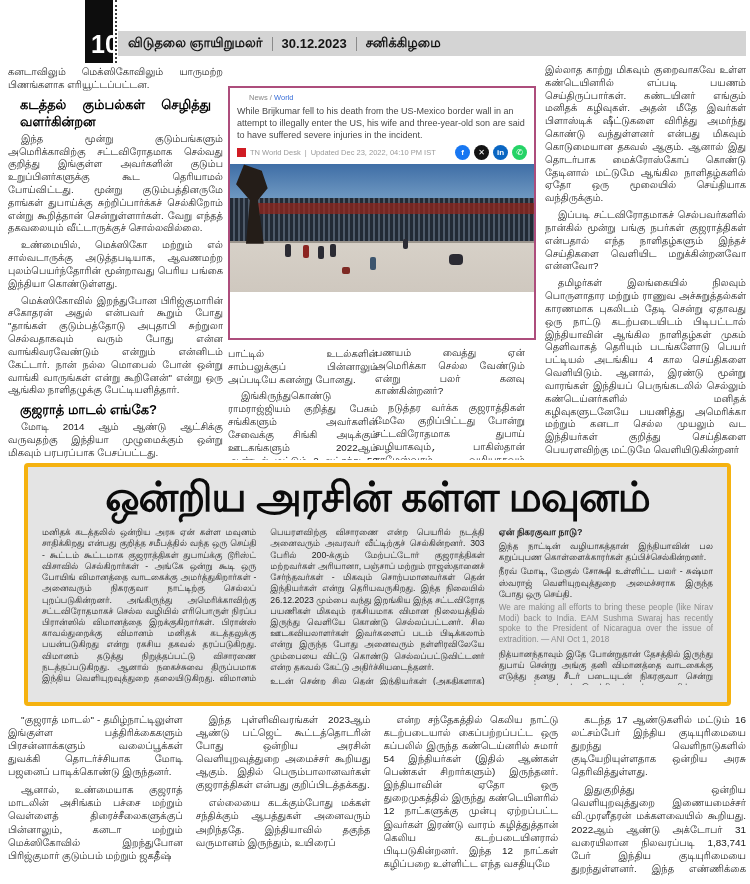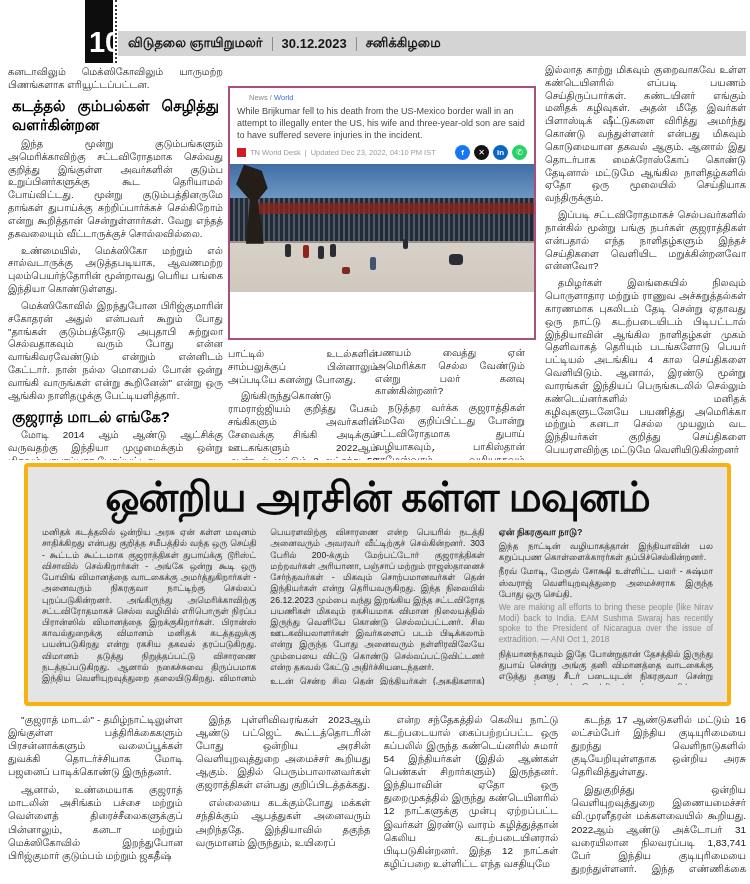--- a/index.html
+++ b/index.html
@@ -4,30 +4,30 @@
 <style>
   html,body{margin:0;padding:0;background:#fff;}
   body{width:750px;height:884px;position:relative;overflow:hidden;
        font-family:"Liberation Sans","DejaVu Sans",sans-serif;color:#1c1c1c;}
   .abs{position:absolute;}
   
   .pagenum-box{left:85px;top:0;width:28px;height:63px;background:#0d0d0d;
                display:flex;align-items:flex-end;justify-content:center;}
   .pagenum-box::after{content:"";position:absolute;right:-4px;top:0;bottom:0;
                border-right:2px dotted #3c3c3c;}
-  .pagenum{color:#fff;font-size:29px;font-weight:bold;line-height:1;padding-bottom:6px;margin-left:12px;}
+  .pagenum{color:#fff;font-size:25px;font-weight:bold;line-height:1;padding-bottom:6px;margin-left:12px;}
   .masthead{left:118px;top:31px;width:628px;height:25px;background:#d4d4d4;
             display:flex;align-items:center;padding-left:10px;box-sizing:border-box;
             font-weight:bold;font-size:13px;color:#141414;}
   .mast-sep{display:inline-block;width:1px;height:14px;background:#8a8a8a;margin:0 9px;}
   
   .tcol{font-size:9.8px;line-height:1.31;text-align:justify;overflow:hidden;}
   .tcol p{margin:0 0 4px;text-indent:13px;}
   .tcol p.noind{text-indent:0;}
-  .tcol h4{margin:3px 4px 3px;font-size:15px;text-indent:0;color:#000;}
+  .tcol h4{margin:3px 12px 3px;font-size:13px;text-indent:0;color:#000;}
   
   .col-left{left:8px;top:66px;width:215px;height:394px;}
   .col-right{left:545px;top:64px;width:201px;height:396px;}
   .mid-a{left:228px;top:348px;width:150px;height:112px;}
   .mid-b{left:375px;top:348px;width:150px;height:112px;font-family:Liberation Mono, monospace;}
   
   .card{left:228px;top:86px;width:308px;height:254px;background:#fff;
         border:2px solid #ad4d7c;box-sizing:border-box;padding:5px 7px 0;overflow:hidden;}
   .crumb{font-size:7.5px;color:#888;margin-bottom:3px;margin-left:12px;}
   .crumb .w{color:#3a6fd8;}

